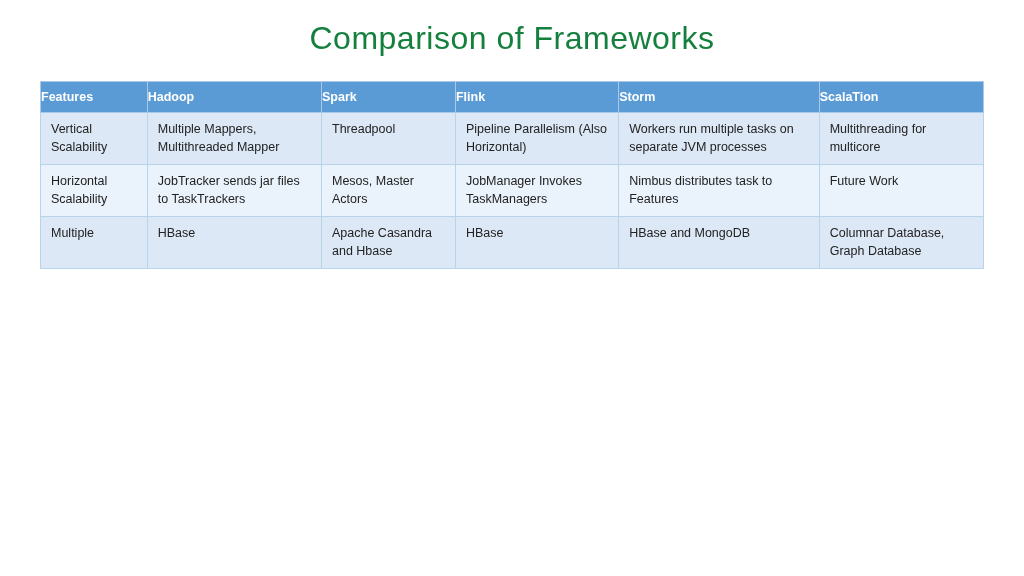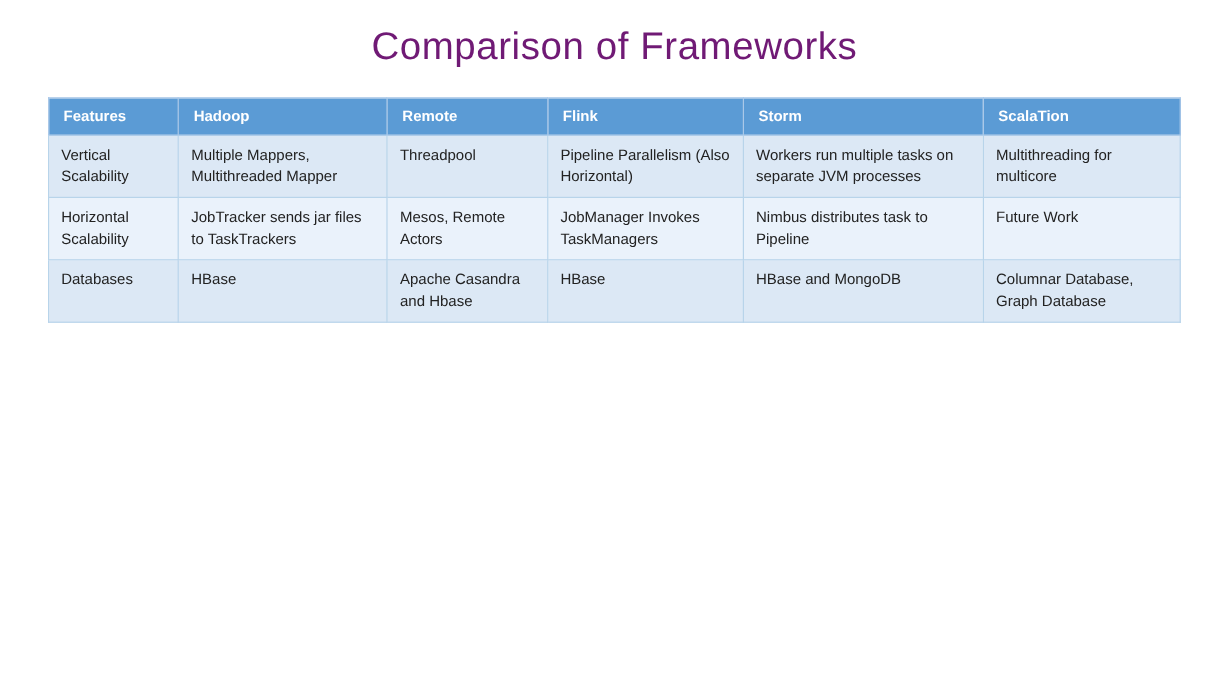--- a/index.html
+++ b/index.html
@@ -10,21 +10,21 @@
       width: 1024px;
       height: 576px;
       overflow: hidden;
       display: flex;
       flex-direction: column;
       align-items: center;
       padding: 20px 40px;
     }
 
     h1 {
-      color: #701a75;
+      color: #15803d;
       font-size: 32px;
       font-weight: 300;
       margin-bottom: 24px;
       text-align: center;
       letter-spacing: 0.5px;
     }
 
     .table-wrapper {
       width: 100%;
     }
@@ -33,21 +33,21 @@
       width: 100%;
       border-collapse: collapse;
       font-size: 12.5px;
       color: #222;
     }
 
     thead tr th {
       background-color: #5b9bd5;
       color: #ffffff;
       font-weight: 600;
-      padding: 8px 12px;
+      padding: 8px 0;
       text-align: left;
       border: 1px solid #aac8e8;
     }
 
     tbody tr:nth-child(odd) td {
       background-color: #dce8f5;
     }
 
     tbody tr:nth-child(even) td {
       background-color: #eaf2fb;
@@ -68,45 +68,45 @@
 <body>
 
 <h1>Comparison of Frameworks</h1>
 
 <div class="table-wrapper">
   <table>
     <thead>
       <tr>
         <th>Features</th>
         <th>Hadoop</th>
-        <th>Remote</th>
+        <th>Spark</th>
         <th>Flink</th>
         <th>Storm</th>
         <th>ScalaTion</th>
       </tr>
     </thead>
     <tbody id="table-body">
     <tr>
           <td>Vertical Scalability</td>
           <td>Multiple Mappers, Multithreaded Mapper</td>
           <td>Threadpool</td>
           <td>Pipeline Parallelism (Also Horizontal)</td>
           <td>Workers run multiple tasks on separate JVM processes</td>
           <td>Multithreading for multicore</td>
         </tr>
         <tr>
           <td>Horizontal Scalability</td>
           <td>JobTracker sends jar files to TaskTrackers</td>
-          <td>Mesos, Remote Actors</td>
+          <td>Mesos, Master Actors</td>
           <td>JobManager Invokes TaskManagers</td>
-          <td>Nimbus distributes task to Pipeline</td>
+          <td>Nimbus distributes task to Features</td>
           <td>Future Work</td>
         </tr>
         <tr>
-          <td>Databases</td>
+          <td>Multiple</td>
           <td>HBase</td>
           <td>Apache Casandra and Hbase</td>
           <td>HBase</td>
           <td>HBase and MongoDB</td>
           <td>Columnar Database, Graph Database</td>
         </tr>
       </tbody>
   </table>
 </div>
 

